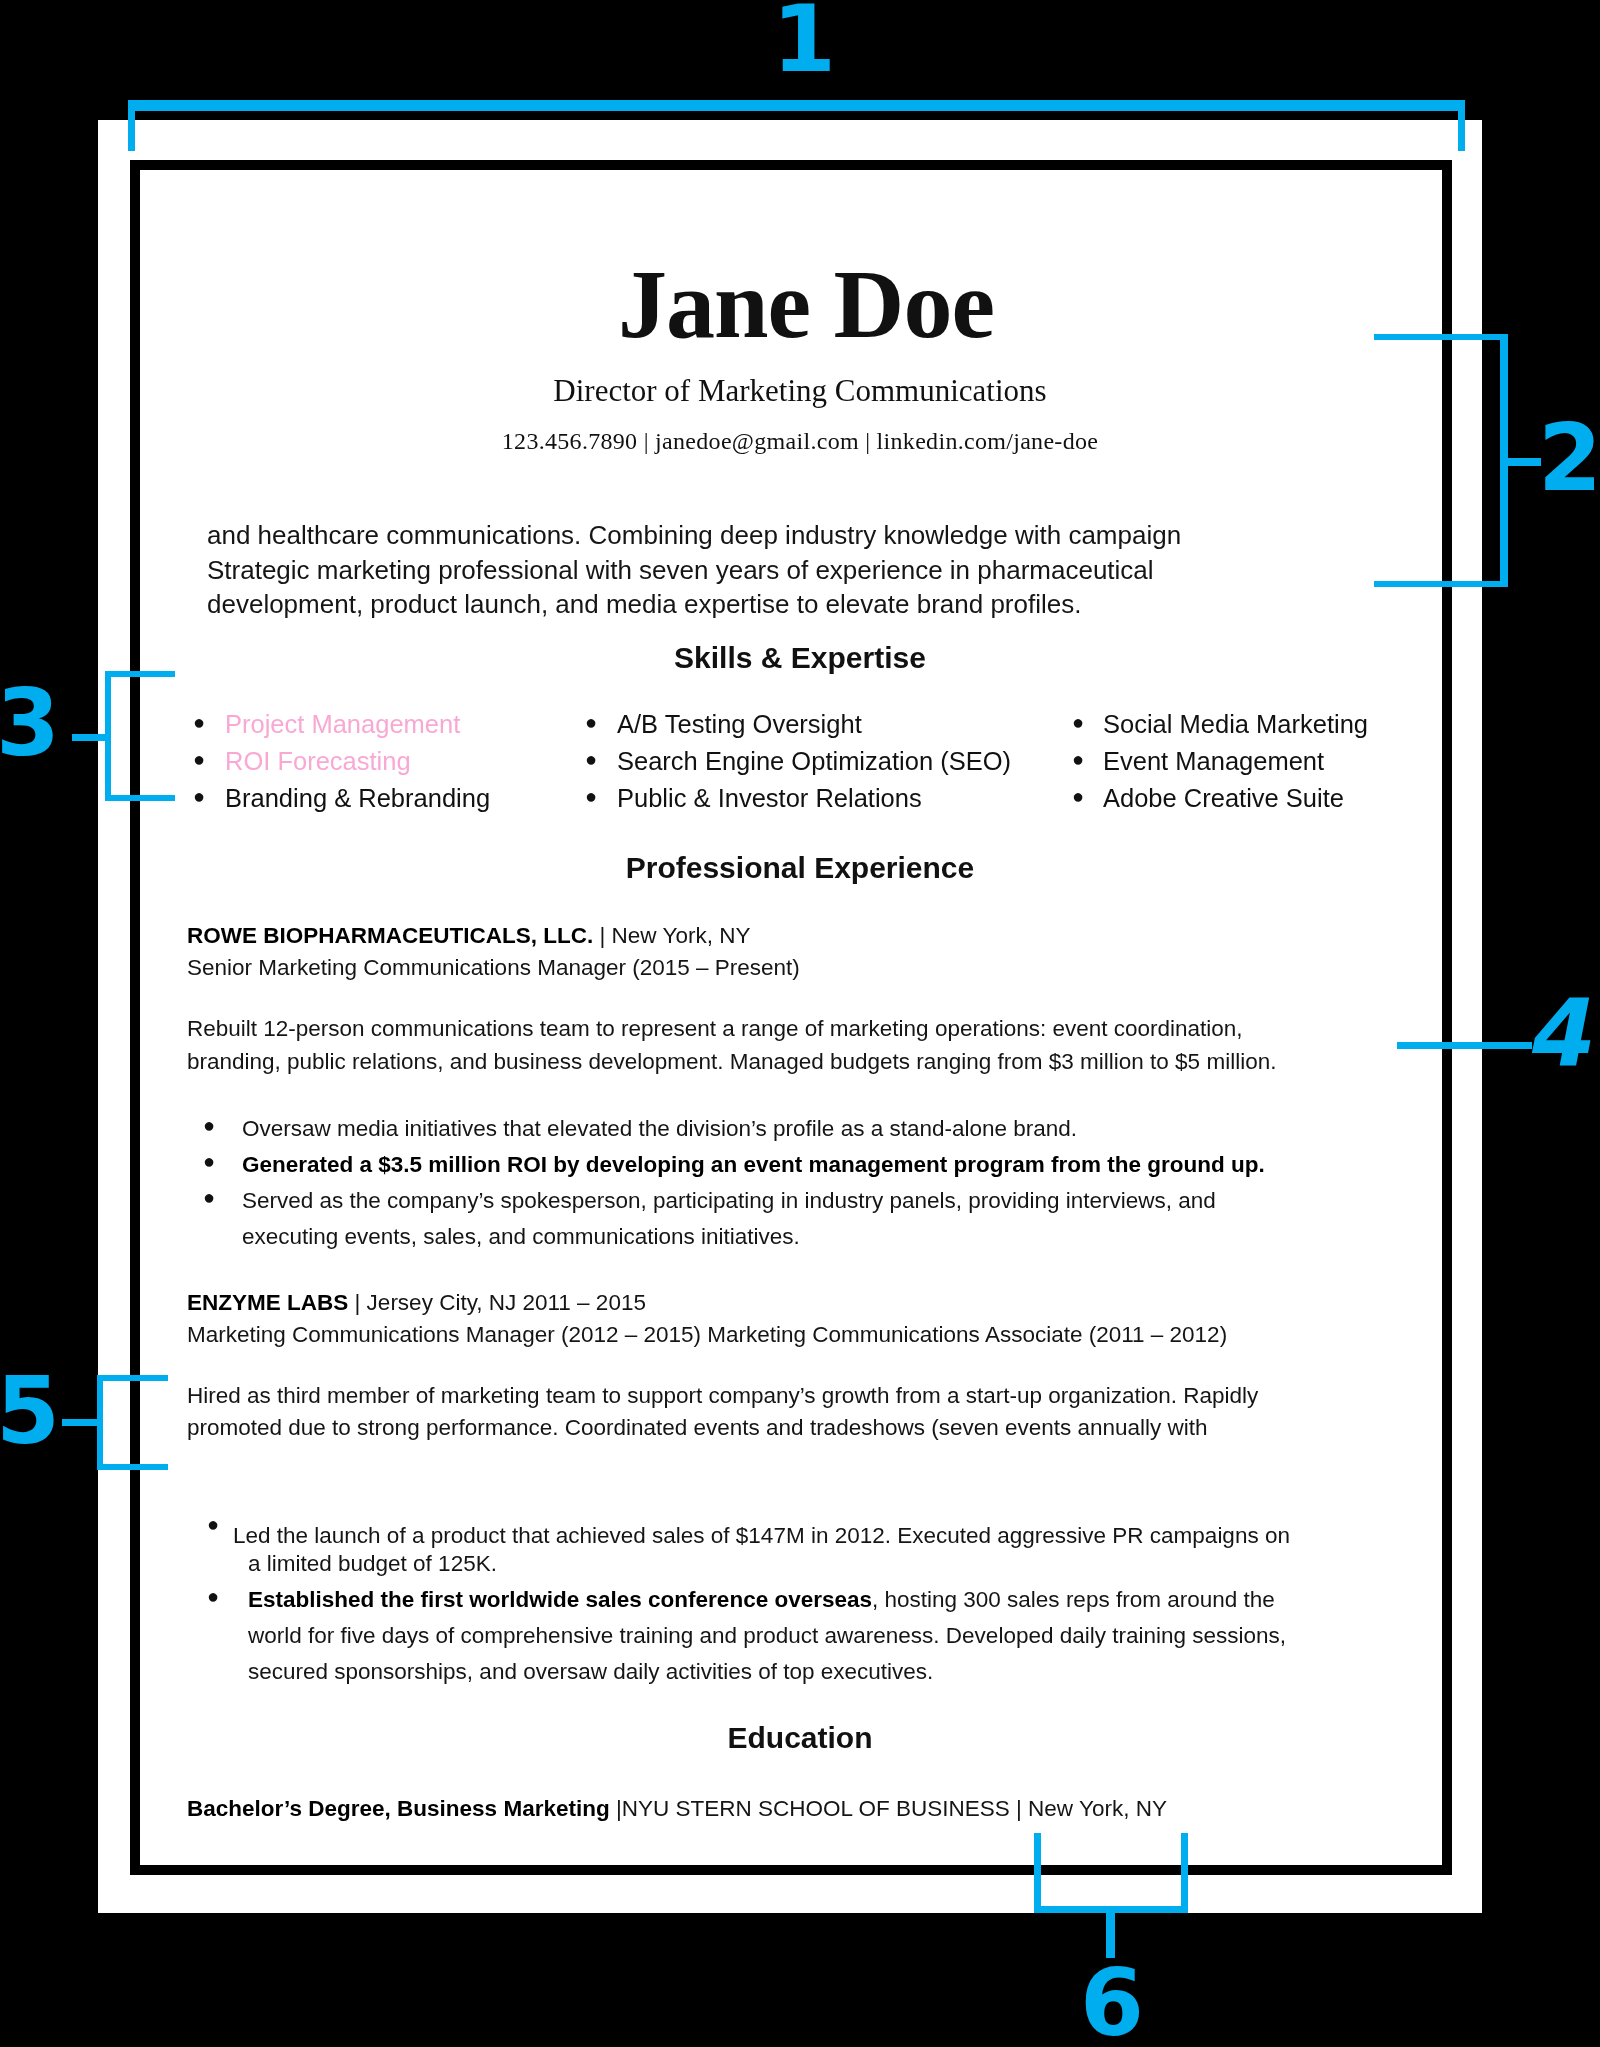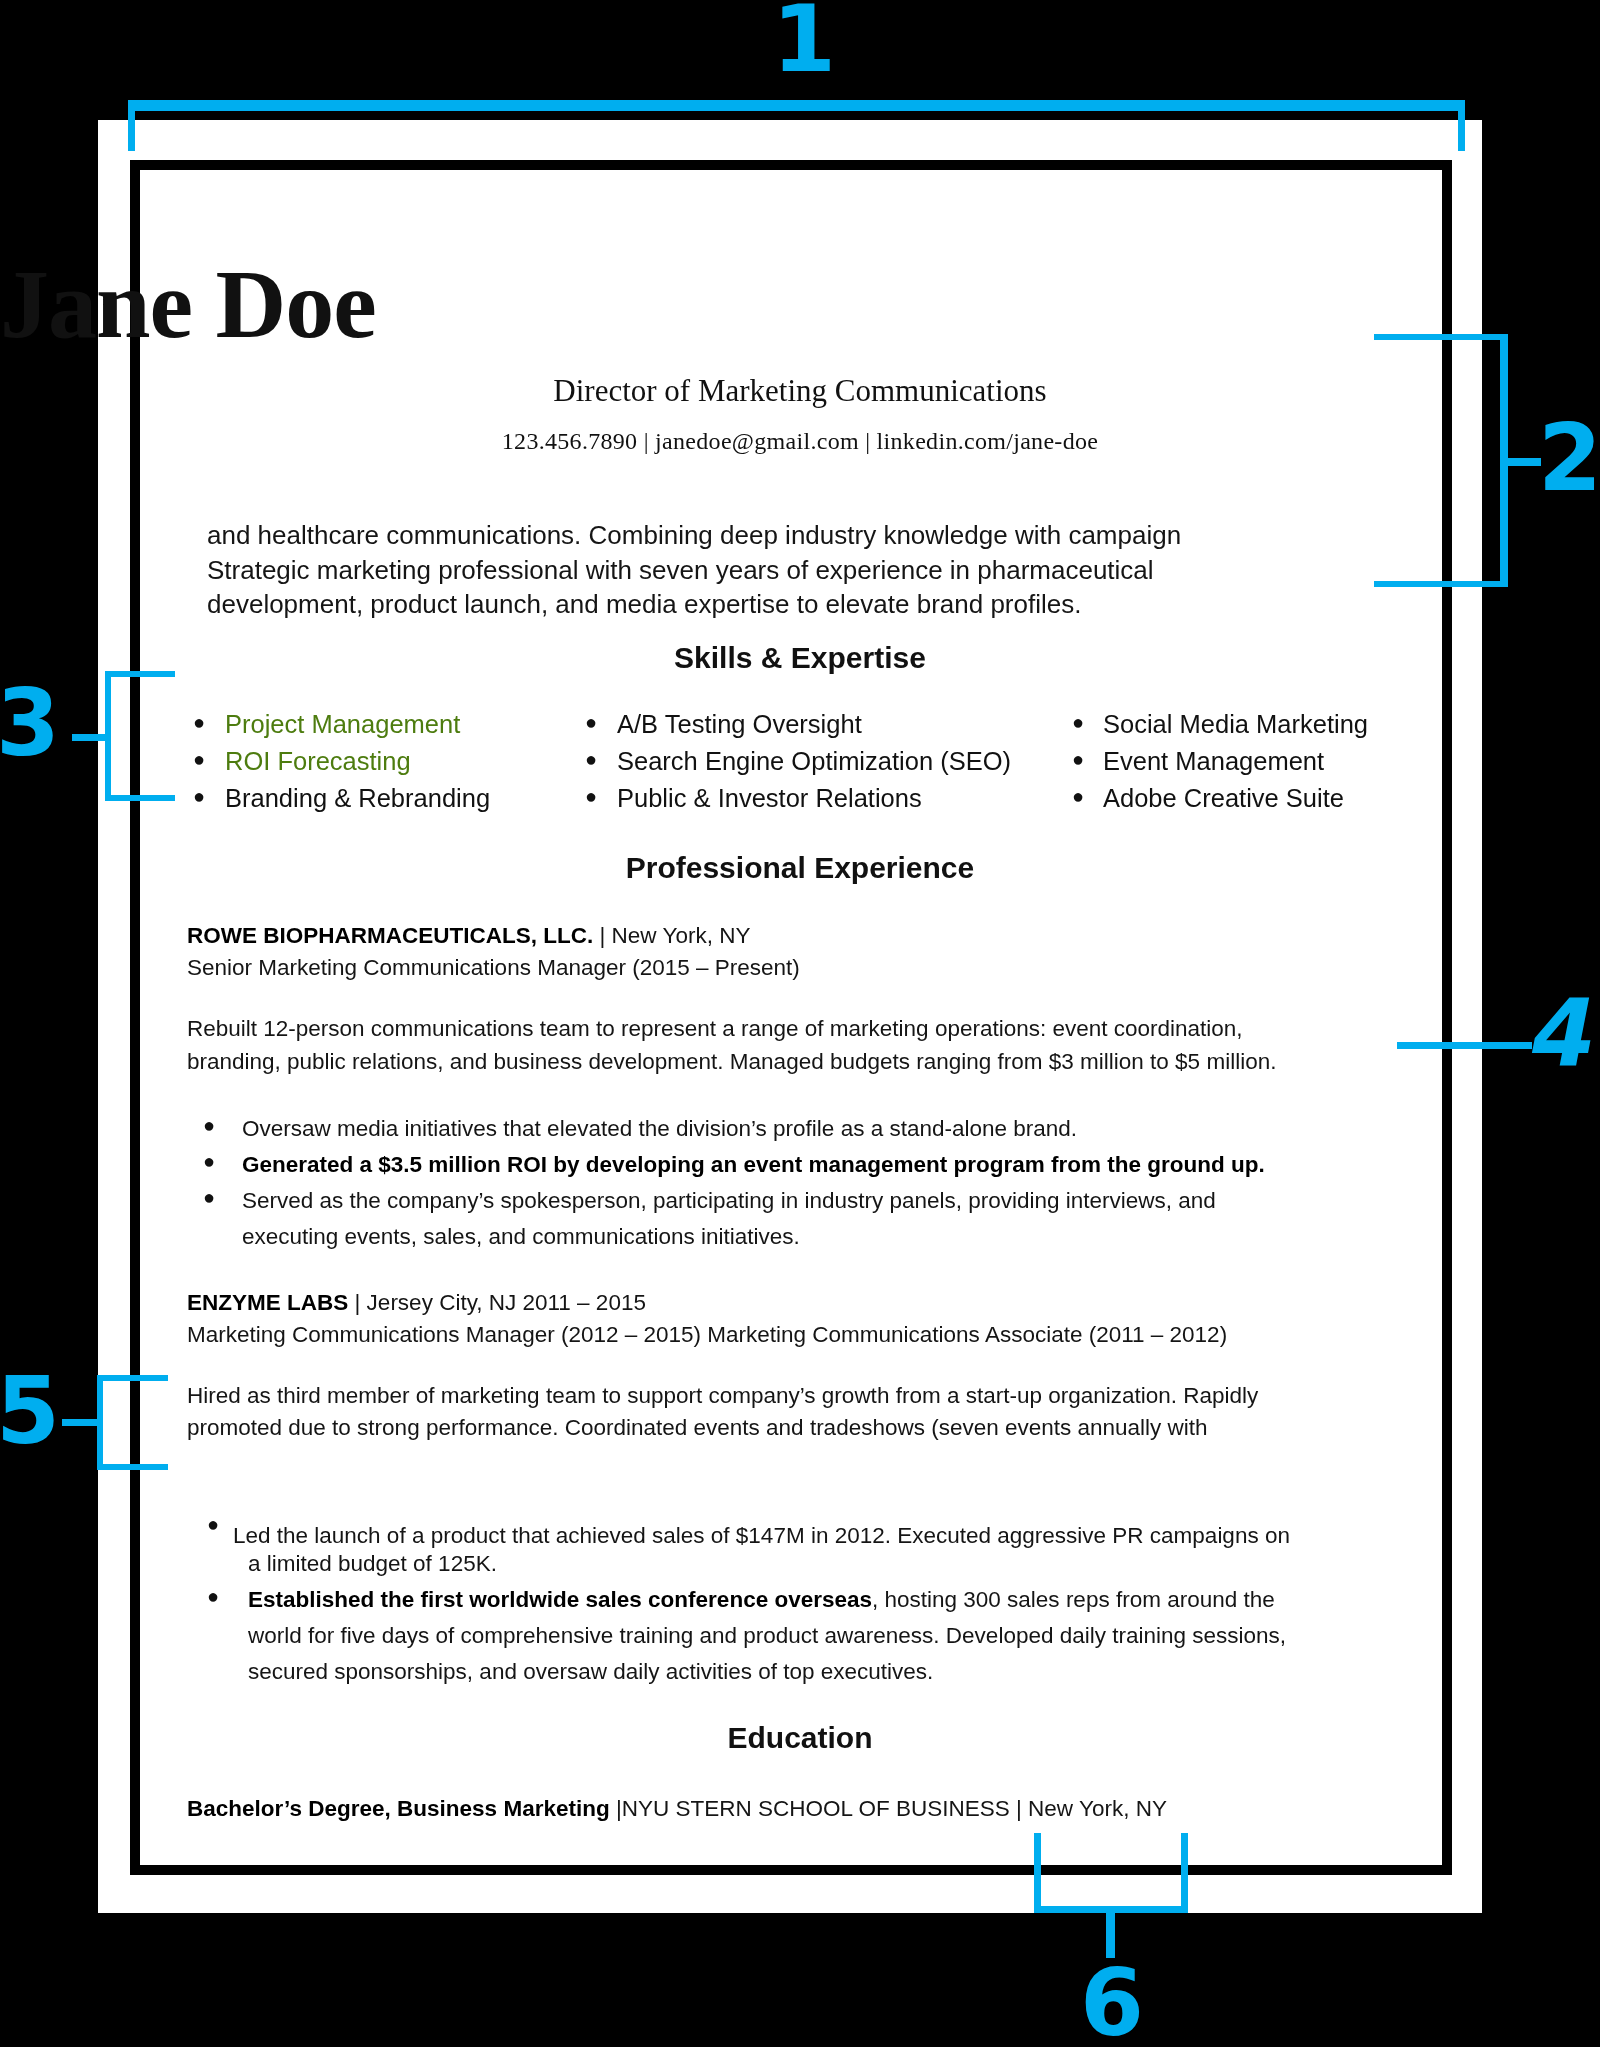--- a/index.html
+++ b/index.html
@@ -2,27 +2,27 @@
 <html><head>
 <meta charset="utf-8">
 <style>
   html, body { margin:0; padding:0; }
   body { width:1600px; height:2047px; background:#000; position:relative; overflow:hidden; }
   .page { position:absolute; left:98px; top:120px; width:1384px; height:1793px; background:#fff; }
   .frame { position:absolute; left:130px; top:160px; width:1322px; height:1715px; box-sizing:border-box; border:10px solid #000; }
   .abs { position:absolute; white-space:nowrap; color:#111; }
   .serif { font-family:"Liberation Serif","DejaVu Serif",serif; }
   .sans { font-family:"Liberation Sans","DejaVu Sans",sans-serif; }
-  .name { left:0; width:1588px; text-align:left; top:248px; font-size:98px; font-weight:bold; letter-spacing:-1px; }
+  .name { left:12px; width:1588px; text-align:center; top:248px; font-size:98px; font-weight:bold; letter-spacing:-1px; }
   .title { left:0; width:1600px; text-align:center; top:373px; font-size:31px; }
   .contact { left:0; width:1600px; text-align:center; top:428px; font-size:24px; letter-spacing:0.3px; }
   .summary { left:207px; top:518px; font-size:26px; line-height:34.5px; color:#151515; }
   .h2 { left:0; width:1600px; text-align:center; font-size:30px; font-weight:bold; color:#111; }
   .skill { font-size:25.5px; color:#111; }
-  .skill.light { color:#4d7c0f; }
+  .skill.light { color:#f9a8d4; }
   .bullet { font-size:20px; }
   .body { font-size:22.5px; color:#151515; line-height:35px; }
   .blue { position:absolute; background:#00aeef; }
   .num { position:absolute; color:#00aeef; font-family:"DejaVu Sans","Liberation Sans",sans-serif; font-weight:bold; }
   b { font-weight:bold; color:#000; }
 </style>
 </head>
 <body>
 
 <div class="page"></div>

